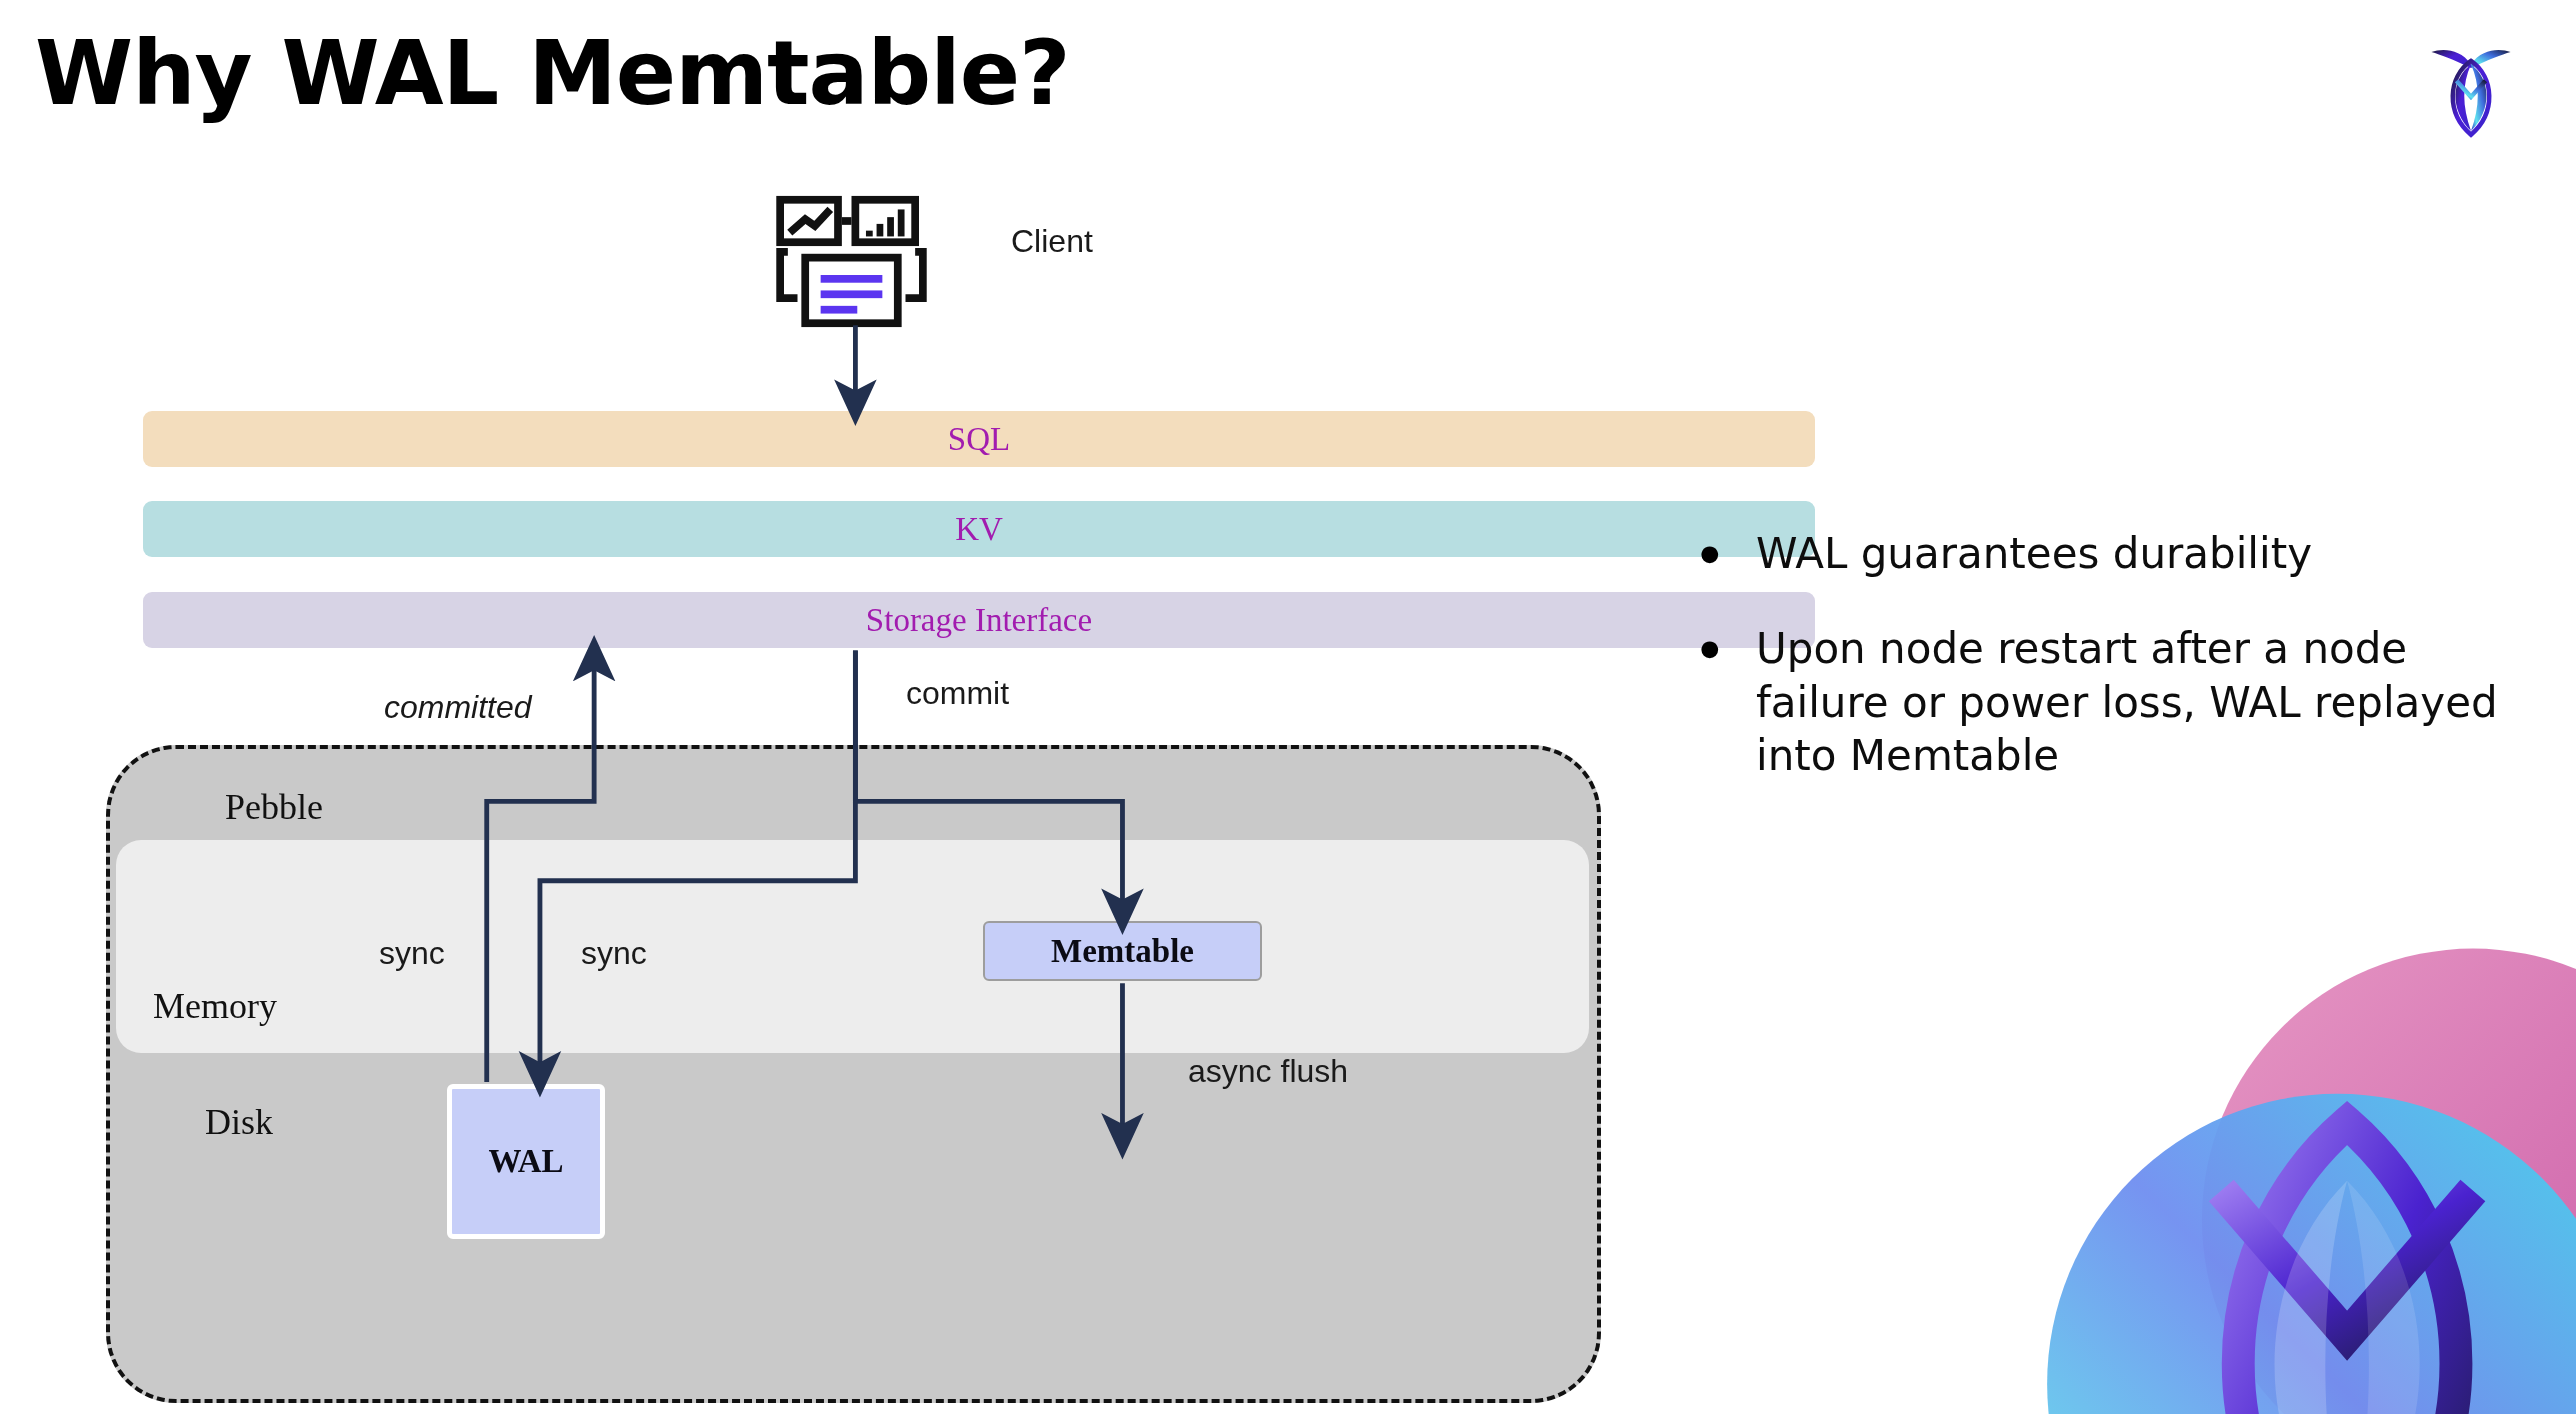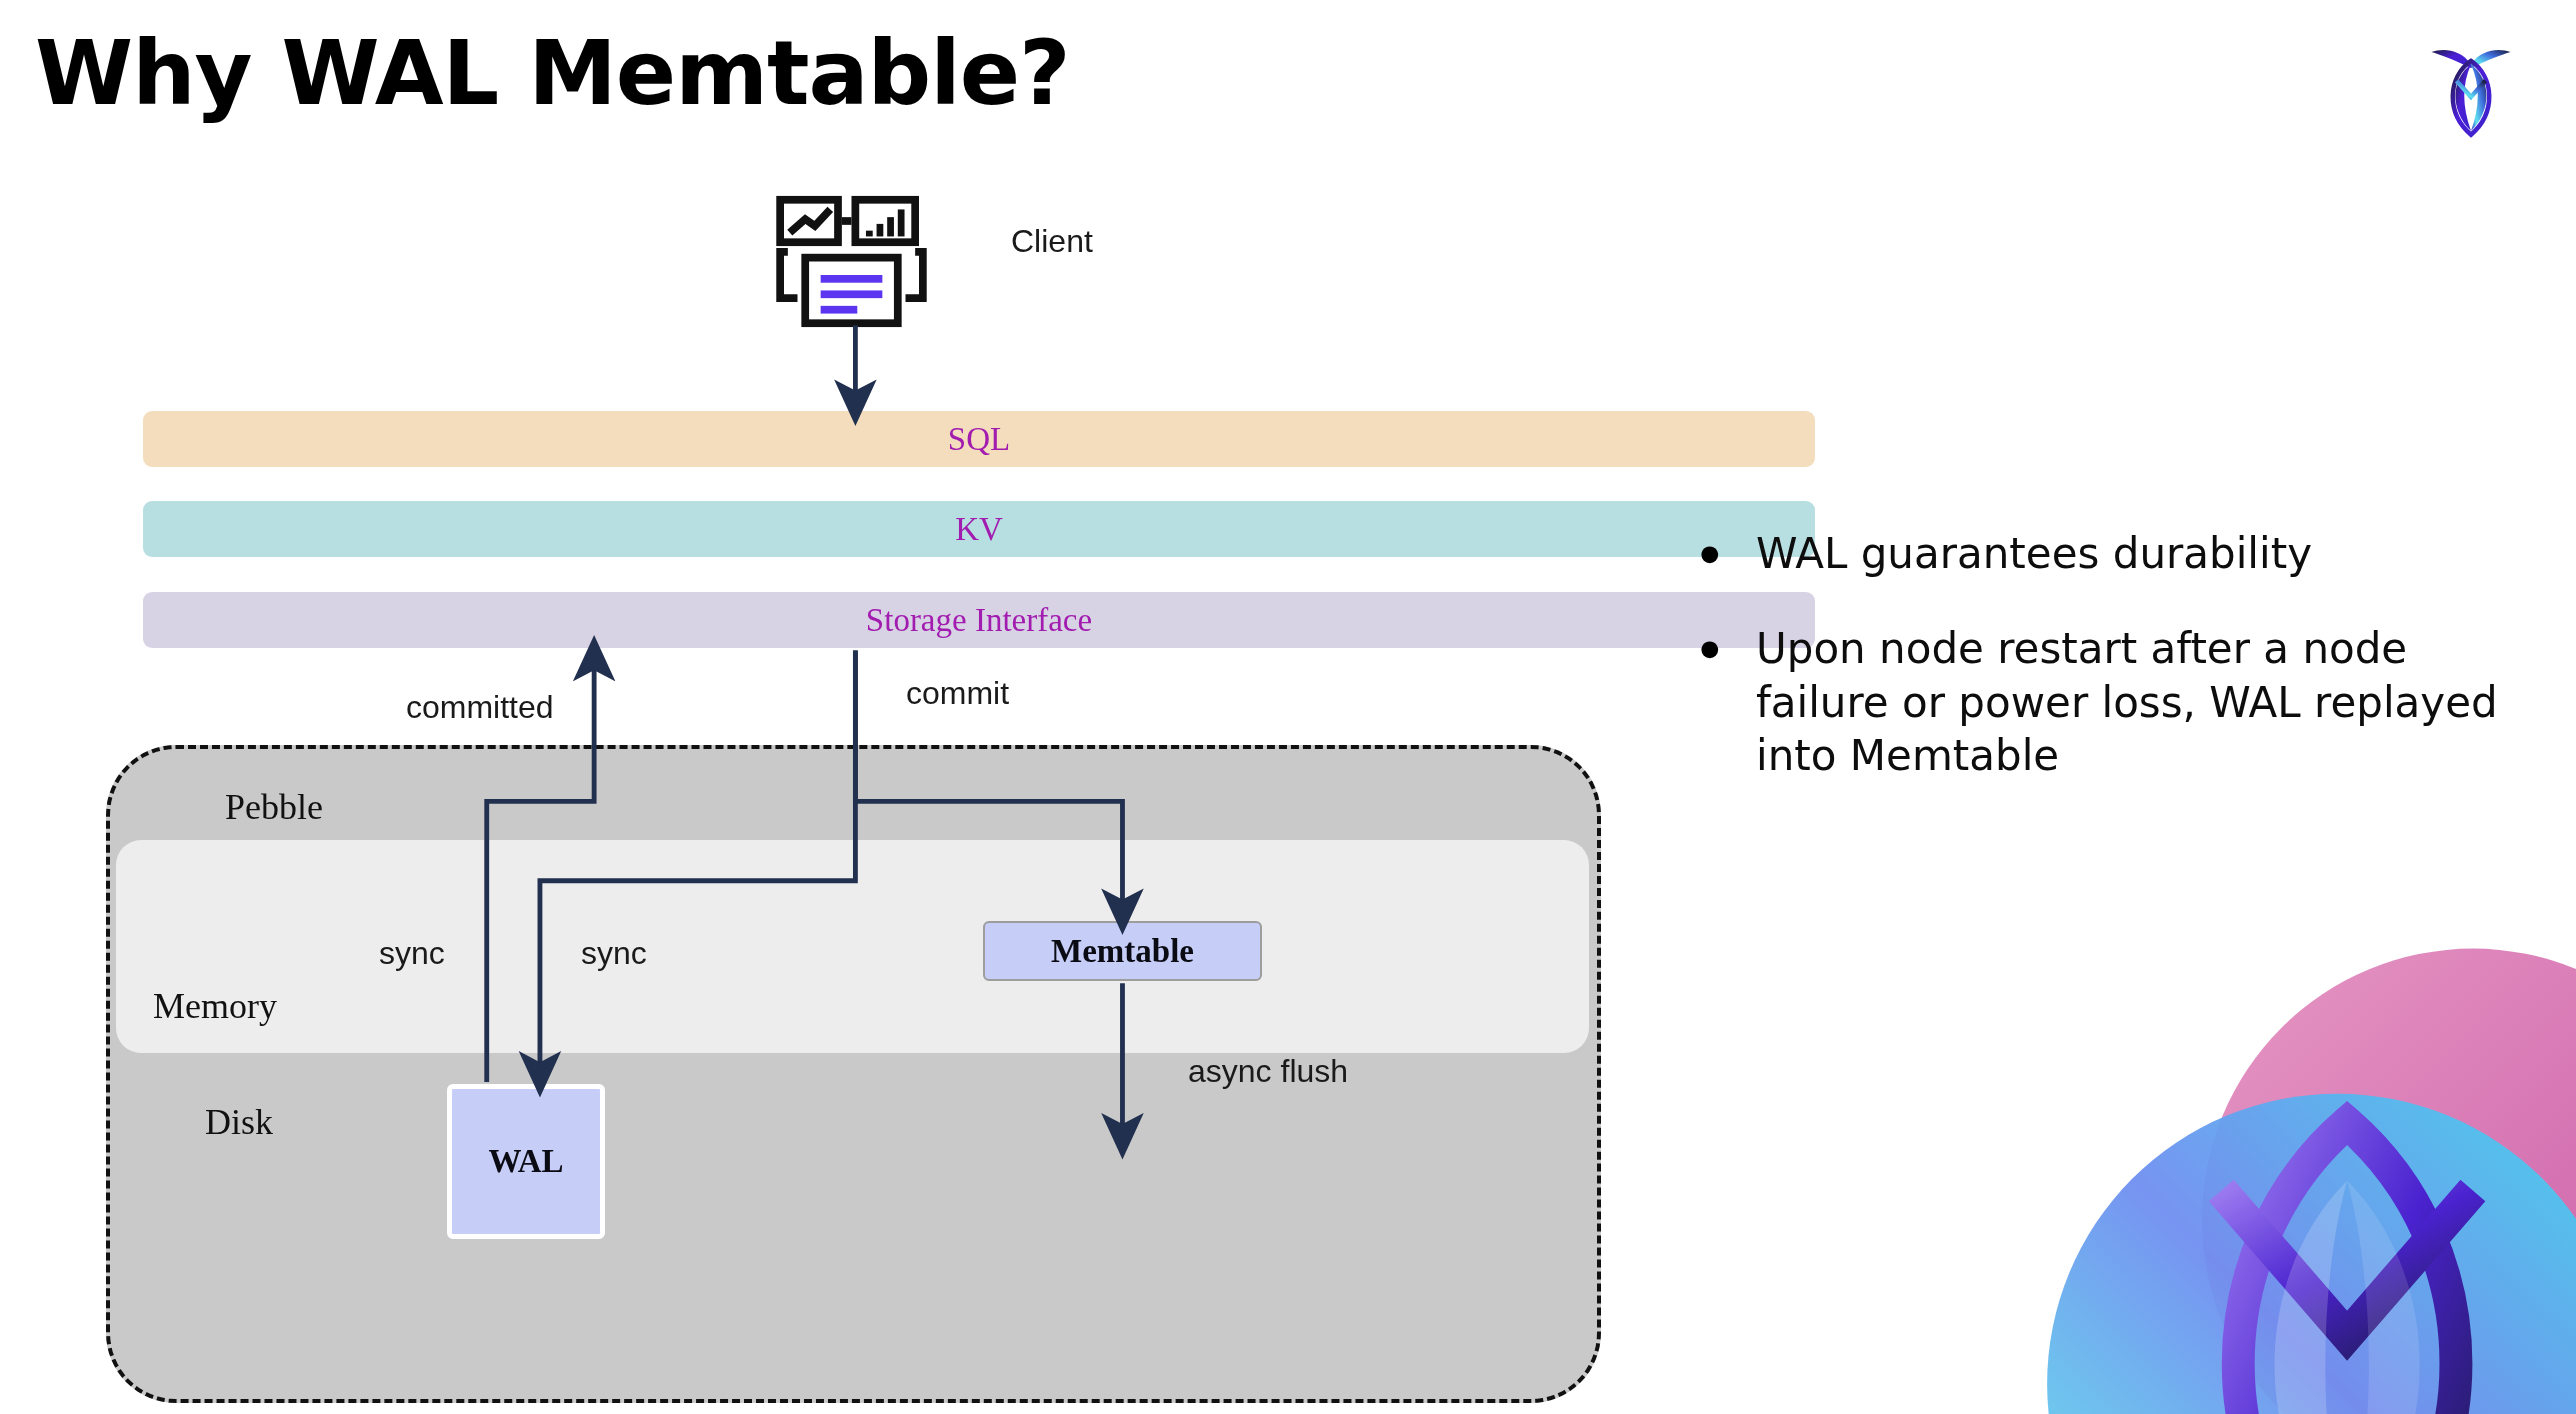--- a/index.html
+++ b/index.html
@@ -64,21 +64,21 @@
   #node-wal{left:447px;top:1084px;width:158px;height:155px;
             border:5.8px solid #ffffff;}
   #node-sstable{left:983px;top:1146px;width:275px;height:155px;
                 border:5.8px solid #ffffff;}
 
   
   .edge-label{
     position:absolute;font-family:"Liberation Sans",sans-serif;
     font-size:32px;color:#1a1a1a;white-space:nowrap;
   }
-  #lbl-committed{left:406px;top:689px;}
+  #lbl-committed{left:384px;top:689px;font-style:italic;}
   #lbl-commit{left:906px;top:675px;}
   #lbl-sync-left{left:379px;top:935px;}
   #lbl-sync-right{left:581px;top:935px;}
   #lbl-async{left:1188px;top:1045px;margin-top:8px;}
   #lbl-client{left:1011px;top:223px;}
 
   
   #edges{position:absolute;left:0;top:0;width:1645px;height:1415px;
          pointer-events:none;}
   #client-icon{position:absolute;left:774px;top:194px;width:155px;height:135px;}

